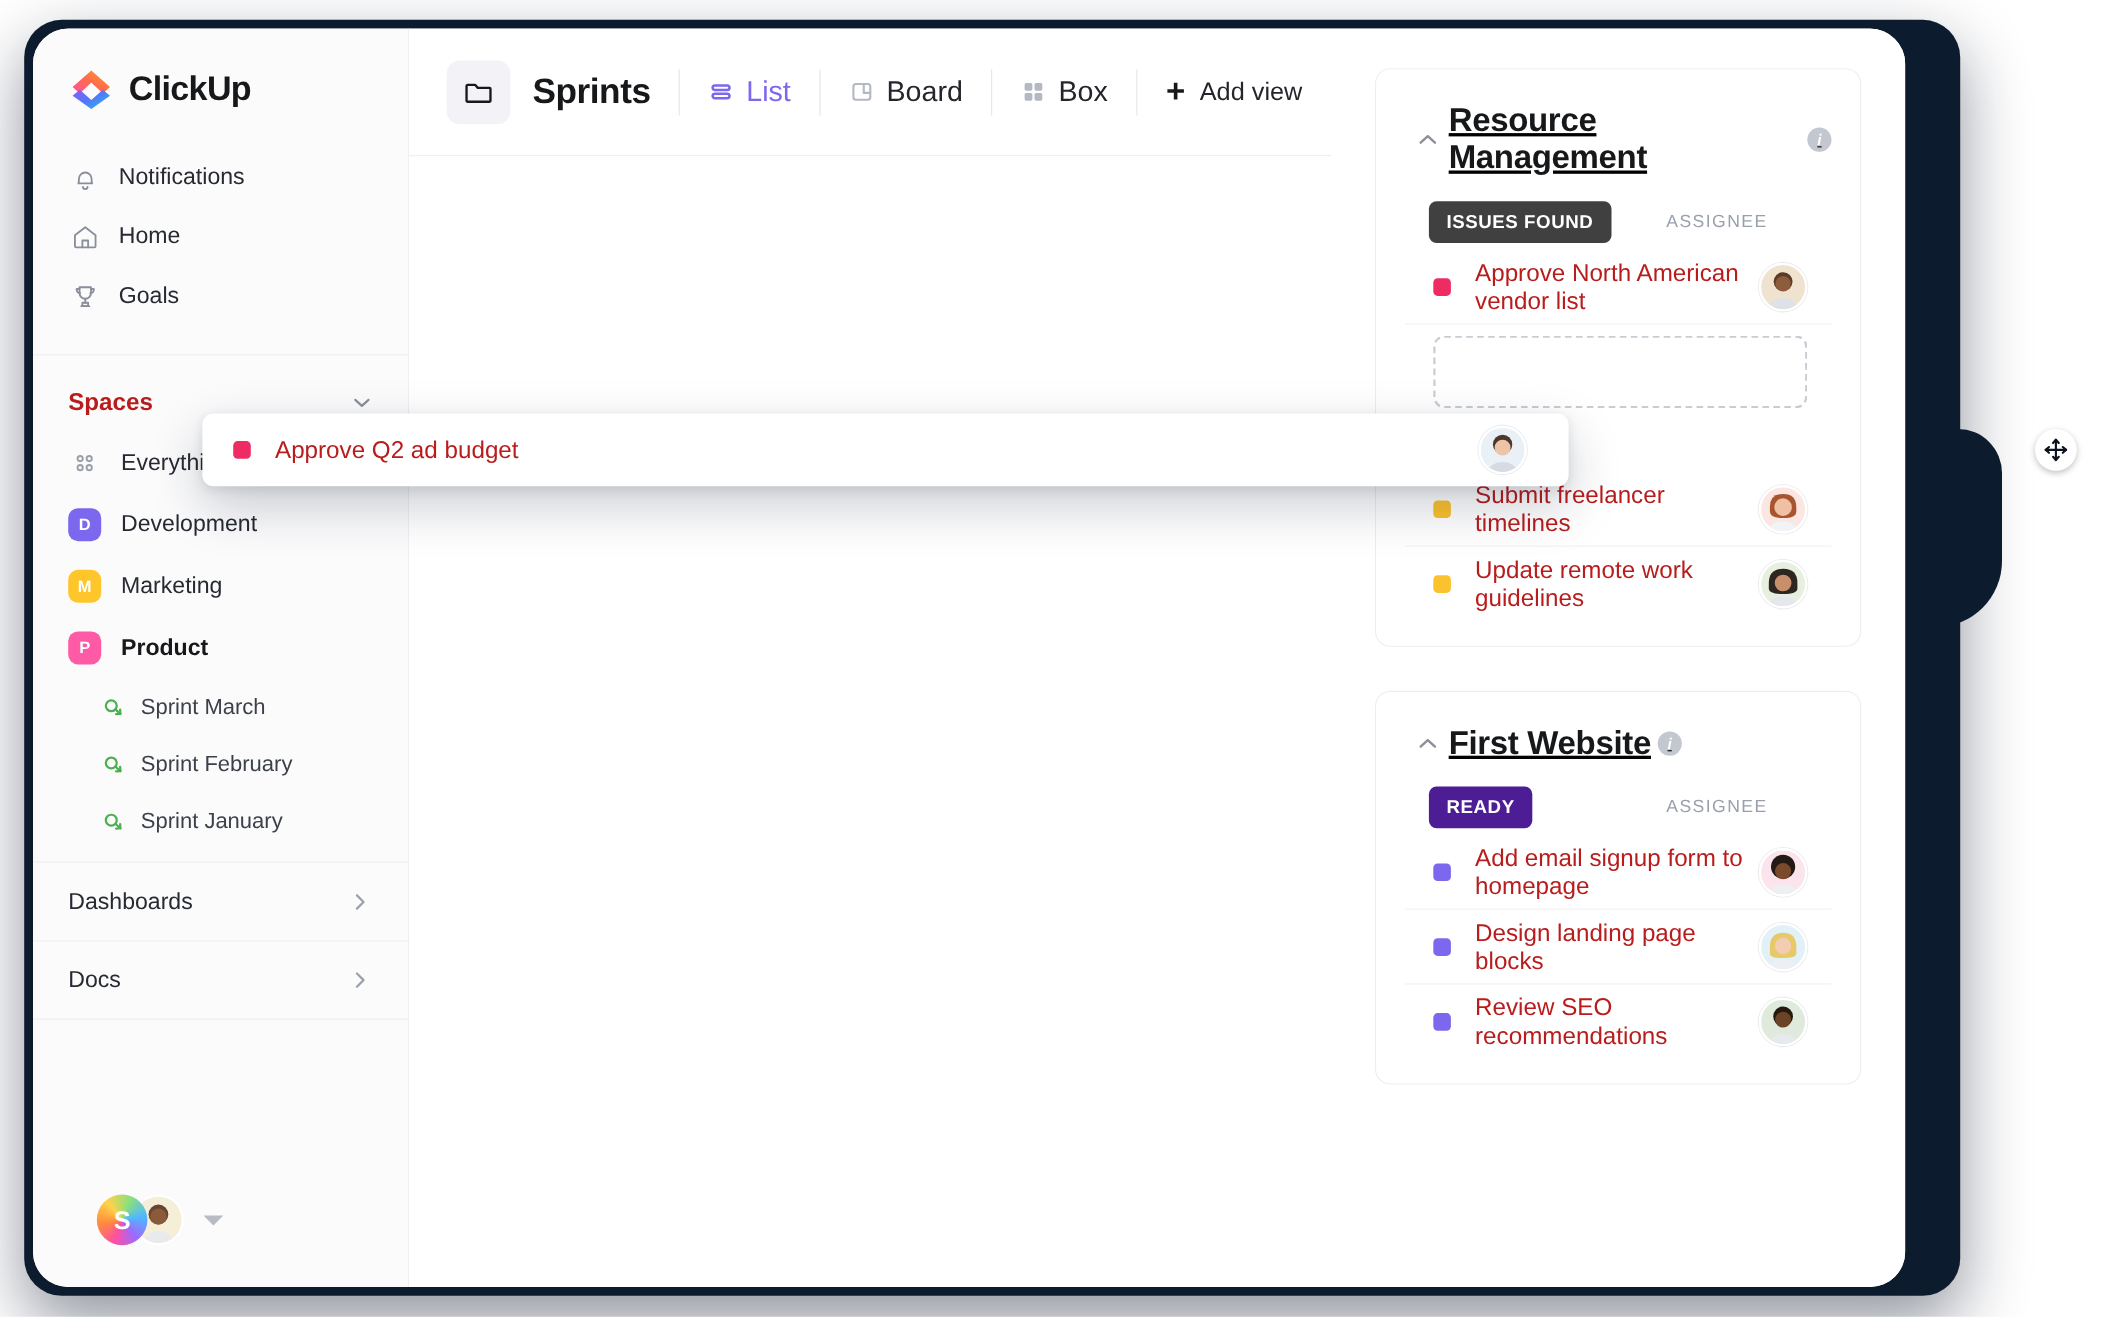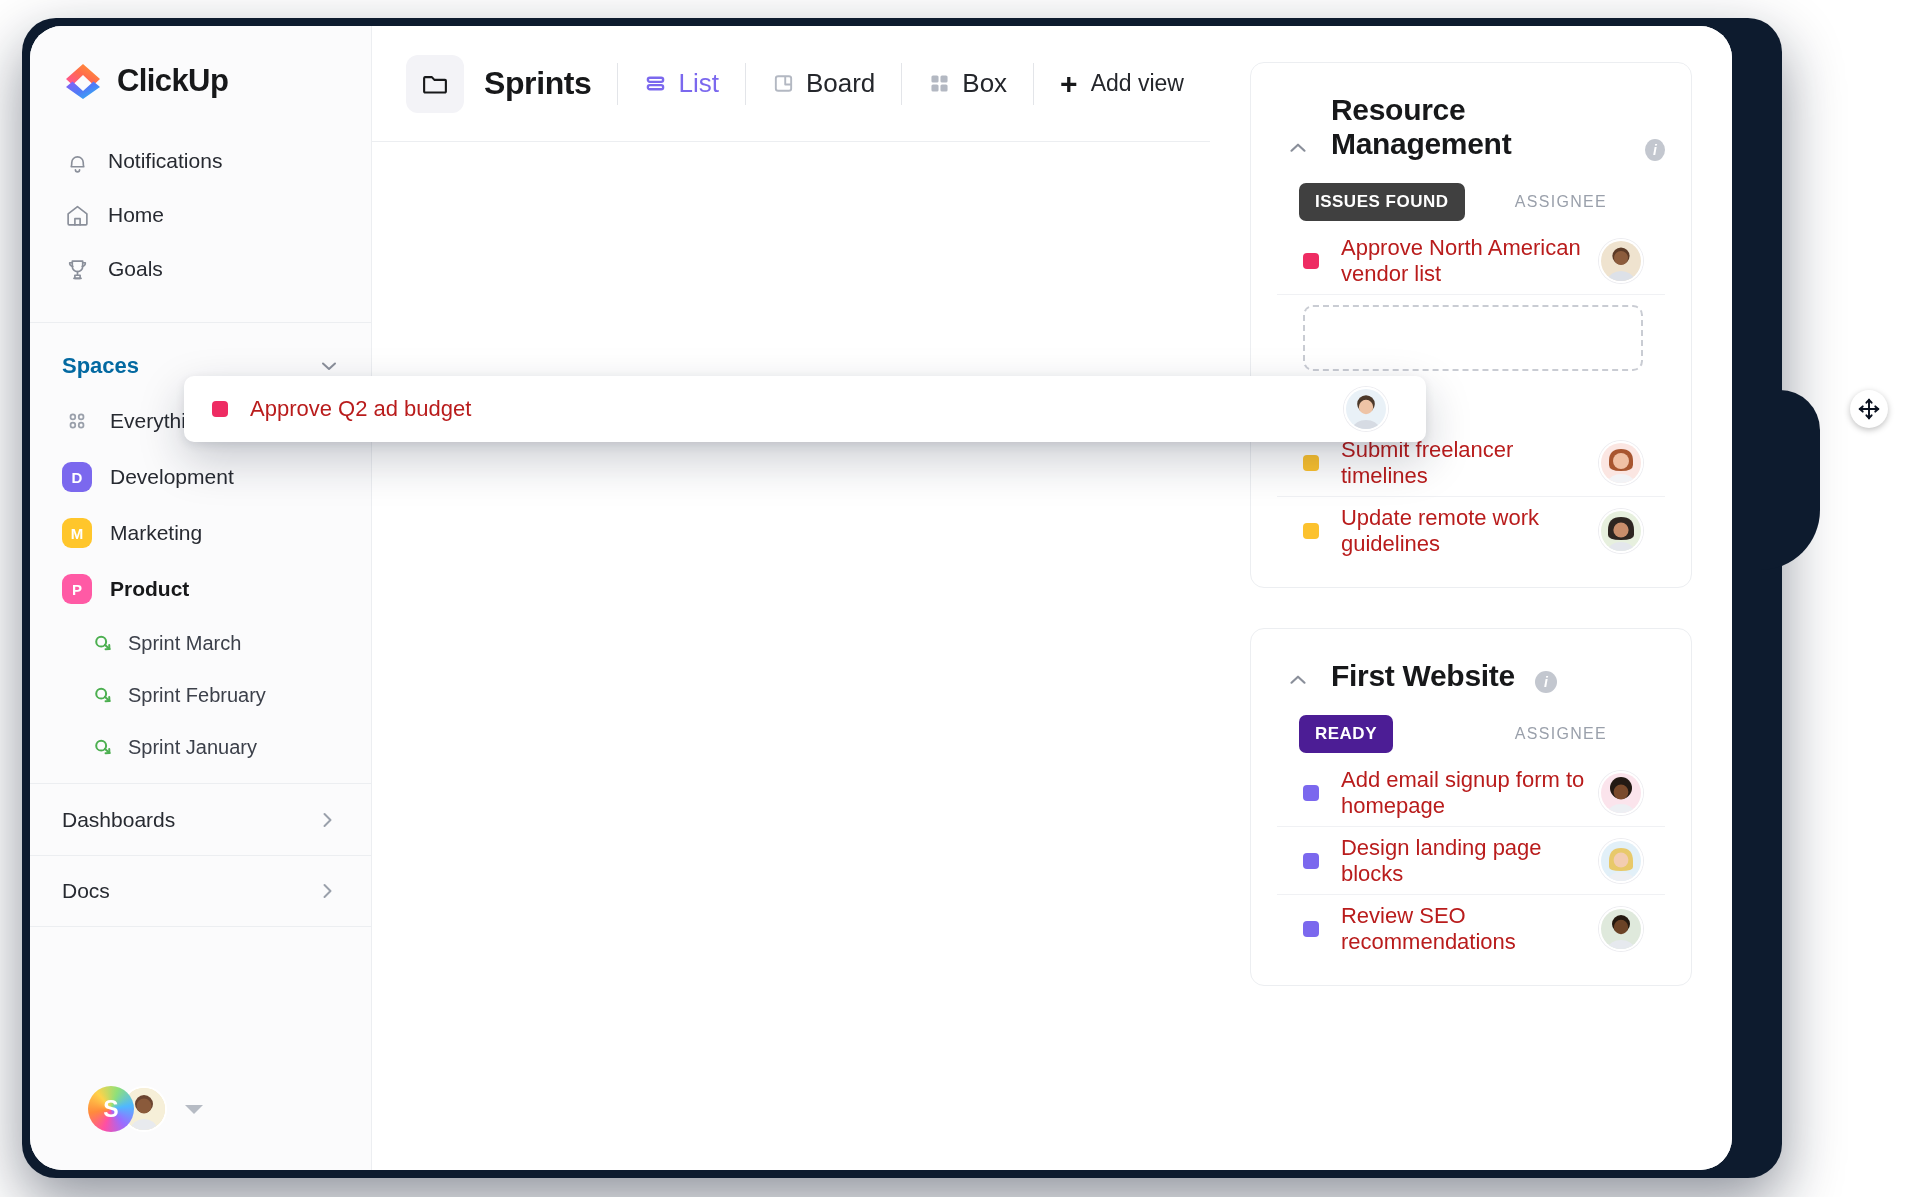--- a/index.html
+++ b/index.html
@@ -70,21 +70,21 @@
   }
   .nav-label { font-size: 21px; color: #272a31; }
   .nav-icon { width: 26px; height: 26px; display: flex; align-items: center; justify-content: center; color: #8a8f9a; }
 
   .divider { height: 1px; background: #eceef1; margin: 0 0 0 0; }
 
   .spaces-head {
     display: flex; align-items: center; justify-content: space-between;
     padding: 30px 30px 14px 32px;
   }
-  .spaces-title { font-size: 22px; font-weight: bold; color: #0369a1; }
+  .spaces-title { font-size: 22px; font-weight: bold; color: #b91c1c; }
 
   .space-item {
     display: flex; align-items: center; gap: 18px;
     height: 56px; padding-left: 32px; cursor: pointer;
   }
   .space-badge {
     width: 30px; height: 30px; border-radius: 9px;
     color: #fff; font-size: 15px; font-weight: bold;
     display: flex; align-items: center; justify-content: center;
     flex: none;
@@ -171,21 +171,21 @@
 
   .content { flex: 1; padding: 36px 40px 0 40px; overflow: hidden; }
 
   .card {
     border: 1px solid #eceef1;
     border-radius: 14px;
     background: #fff;
     padding: 26px 26px 22px 26px;
     margin-bottom: 40px;
   }
-  .group-head { display: flex; align-items: flex-end; gap: 20px; margin: 4px 0 22px 8px; }
+  .group-head { display: flex; align-items: center; gap: 6px; margin: 4px 0 22px 8px; text-decoration: underline; }
   .chev-up { color: #8a8f9a; display: flex; align-items: center; cursor: pointer; }
   .group-title { font-size: 30px; font-weight: bold; color: #17181a; letter-spacing: -0.3px; }
   .info-icon {
     width: 22px; height: 22px; border-radius: 50%;
     background: #c3c7cf; color: #fff;
     font-size: 14px; font-style: italic; font-weight: bold;
     display: flex; align-items: center; justify-content: center;
   }
 
   .status-row { display: flex; align-items: center; justify-content: space-between; margin: 0 0 6px 22px; }

